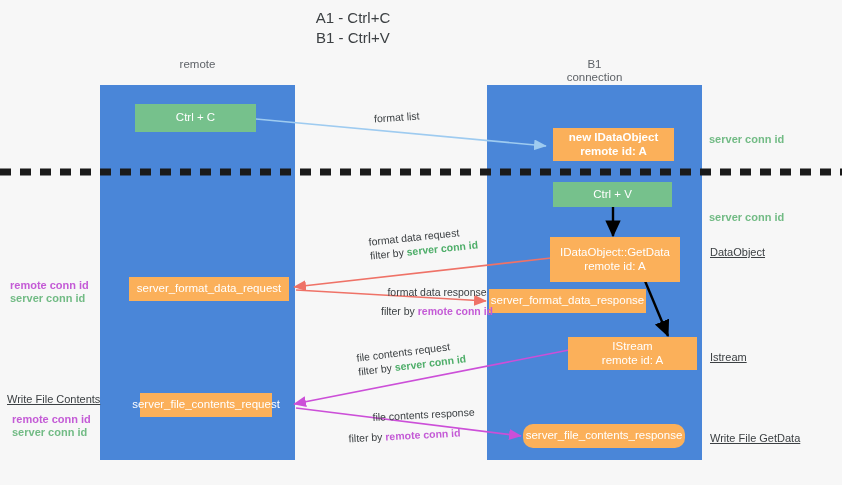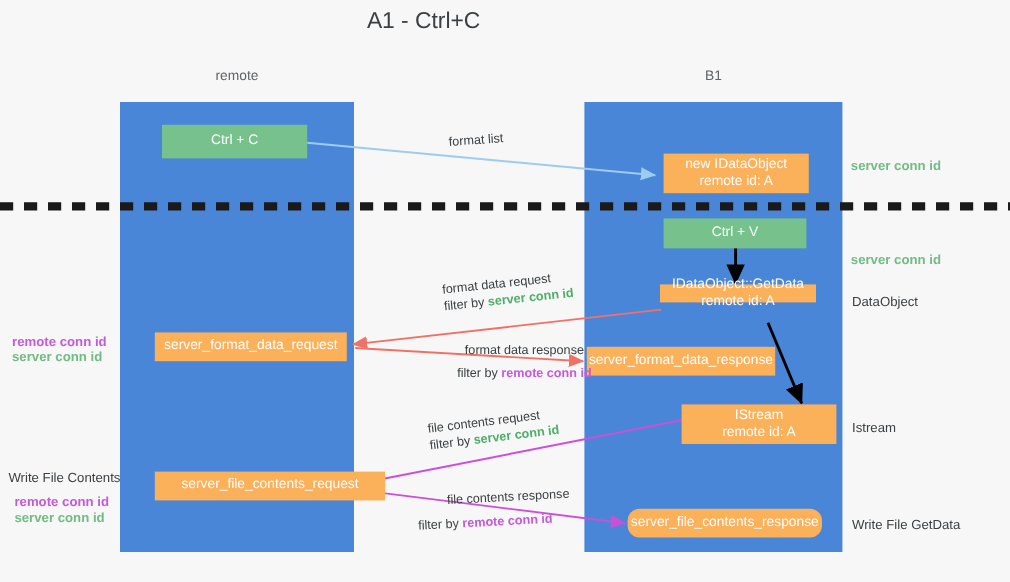--- a/index.html
+++ b/index.html
@@ -8,21 +8,21 @@
     background:#f7f7f7;
     font-family:"Liberation Sans",sans-serif;
     position:relative;overflow:hidden;
     color:#3c4043;
   }
   #stage{position:absolute;inset:0;}
   svg.layer{position:absolute;left:0;top:0;width:842px;height:485px;pointer-events:none;}
 
   .title{
     position:absolute;left:0;top:8px;width:706px;
-    text-align:center;font-size:19px;line-height:20px;color:#3c4043;
+    text-align:center;font-size:15px;line-height:20px;color:#3c4043;
   }
 
   .colhead{
     position:absolute;text-align:center;font-size:11.5px;line-height:13px;color:#5f6368;
   }
 
   .lane{position:absolute;background:#4a86d8;}
 
   .box{
     position:absolute;display:flex;flex-direction:column;
@@ -38,38 +38,40 @@
     white-space:nowrap;
   }
   .alabel .green{color:#4fae6a;font-weight:bold;}
   .alabel .magenta{color:#c45bd6;font-weight:bold;}
 
   .sidelabel{
     position:absolute;font-size:11px;line-height:14px;white-space:nowrap;
   }
   .sidelabel.green{color:#72bb85;font-weight:bold;}
   .sidelabel.magenta{color:#c45bd6;font-weight:bold;}
-  .sidelabel.dark{color:#3c4043;font-weight:normal;}
+  .sidelabel.dark{color:#3c4043;font-weight:normal;text-decoration:underline;}
   .sidelabel.right{text-align:left;}
   .sidelabel.left{text-align:left;}
 </style>
 </head>
 <body>
 
 <div id="stage">
 
   <div class="title">
     <div>A1 - Ctrl+C</div>
+    <div>B1 - Ctrl+V</div>
   </div>
 
   <div class="colhead" style="left:100px;top:58px;width:195px;">
     <div>remote</div>
   </div>
   <div class="colhead" style="left:487px;top:58px;width:215px;">
     <div>B1</div>
+    <div>connection</div>
   </div>
 
   <div class="lane" style="left:100px;top:85px;width:195px;height:375px;"></div>
   <div class="lane" style="left:487px;top:85px;width:215px;height:375px;"></div>
 
   <svg class="layer">
     <defs>
       <marker id="ah-blue" markerWidth="9" markerHeight="9" refX="7.5" refY="3.4" orient="auto">
         <path d="M0,0 L8,3.4 L0,6.8 z" fill="#9ecbf0"></path>
       </marker>
@@ -98,48 +100,48 @@
 
     <line x1="296" y1="408" x2="521" y2="436" stroke="#cc4fd8" stroke-width="1.6" marker-end="url(#ah-mag)"></line>
 
     <line x1="0" y1="172" x2="842" y2="172" stroke="#1a1a1a" stroke-width="7" stroke-dasharray="11 9"></line>
   </svg>
 
   <div class="box green" style="left:135px;top:104px;width:121px;height:28px;">
     <span>Ctrl + C</span>
   </div>
 
-  <div class="box orange" style="left:553px;top:128px;width:121px;height:33px;">
+  <div class="box orange" style="left:553px;top:128px;width:121px;height:33px;font-weight:bold;">
     <span>new IDataObject</span>
     <span>remote id: A</span>
   </div>
 
   <div class="box green" style="left:553px;top:182px;width:119px;height:25px;">
     <span>Ctrl + V</span>
   </div>
 
-  <div class="box orange" style="left:550px;top:237px;width:130px;height:15px;">
+  <div class="box orange" style="left:550px;top:237px;width:130px;height:45px;">
     <span>IDataObject::GetData</span>
     <span>remote id: A</span>
   </div>
 
   <div class="box orange" style="left:129px;top:277px;width:160px;height:24px;">
     <span>server_format_data_request</span>
   </div>
 
   <div class="box orange" style="left:489px;top:289px;width:157px;height:24px;">
     <span>server_format_data_response</span>
   </div>
 
   <div class="box orange" style="left:568px;top:337px;width:129px;height:33px;">
     <span>IStream</span>
     <span>remote id: A</span>
   </div>
 
-  <div class="box orange" style="left:129px;top:393px;width:192px;height:24px;">
+  <div class="box orange" style="left:140px;top:393px;width:132px;height:24px;">
     <span>server_file_contents_request</span>
   </div>
 
   <div class="box orange" style="left:523px;top:424px;width:162px;height:24px;border-radius:10px;">
     <span>server_file_contents_response</span>
   </div>
 
   <div class="alabel" style="left:374px;top:110px;transform:rotate(-4deg);">
     <span>format list</span>
   </div>

